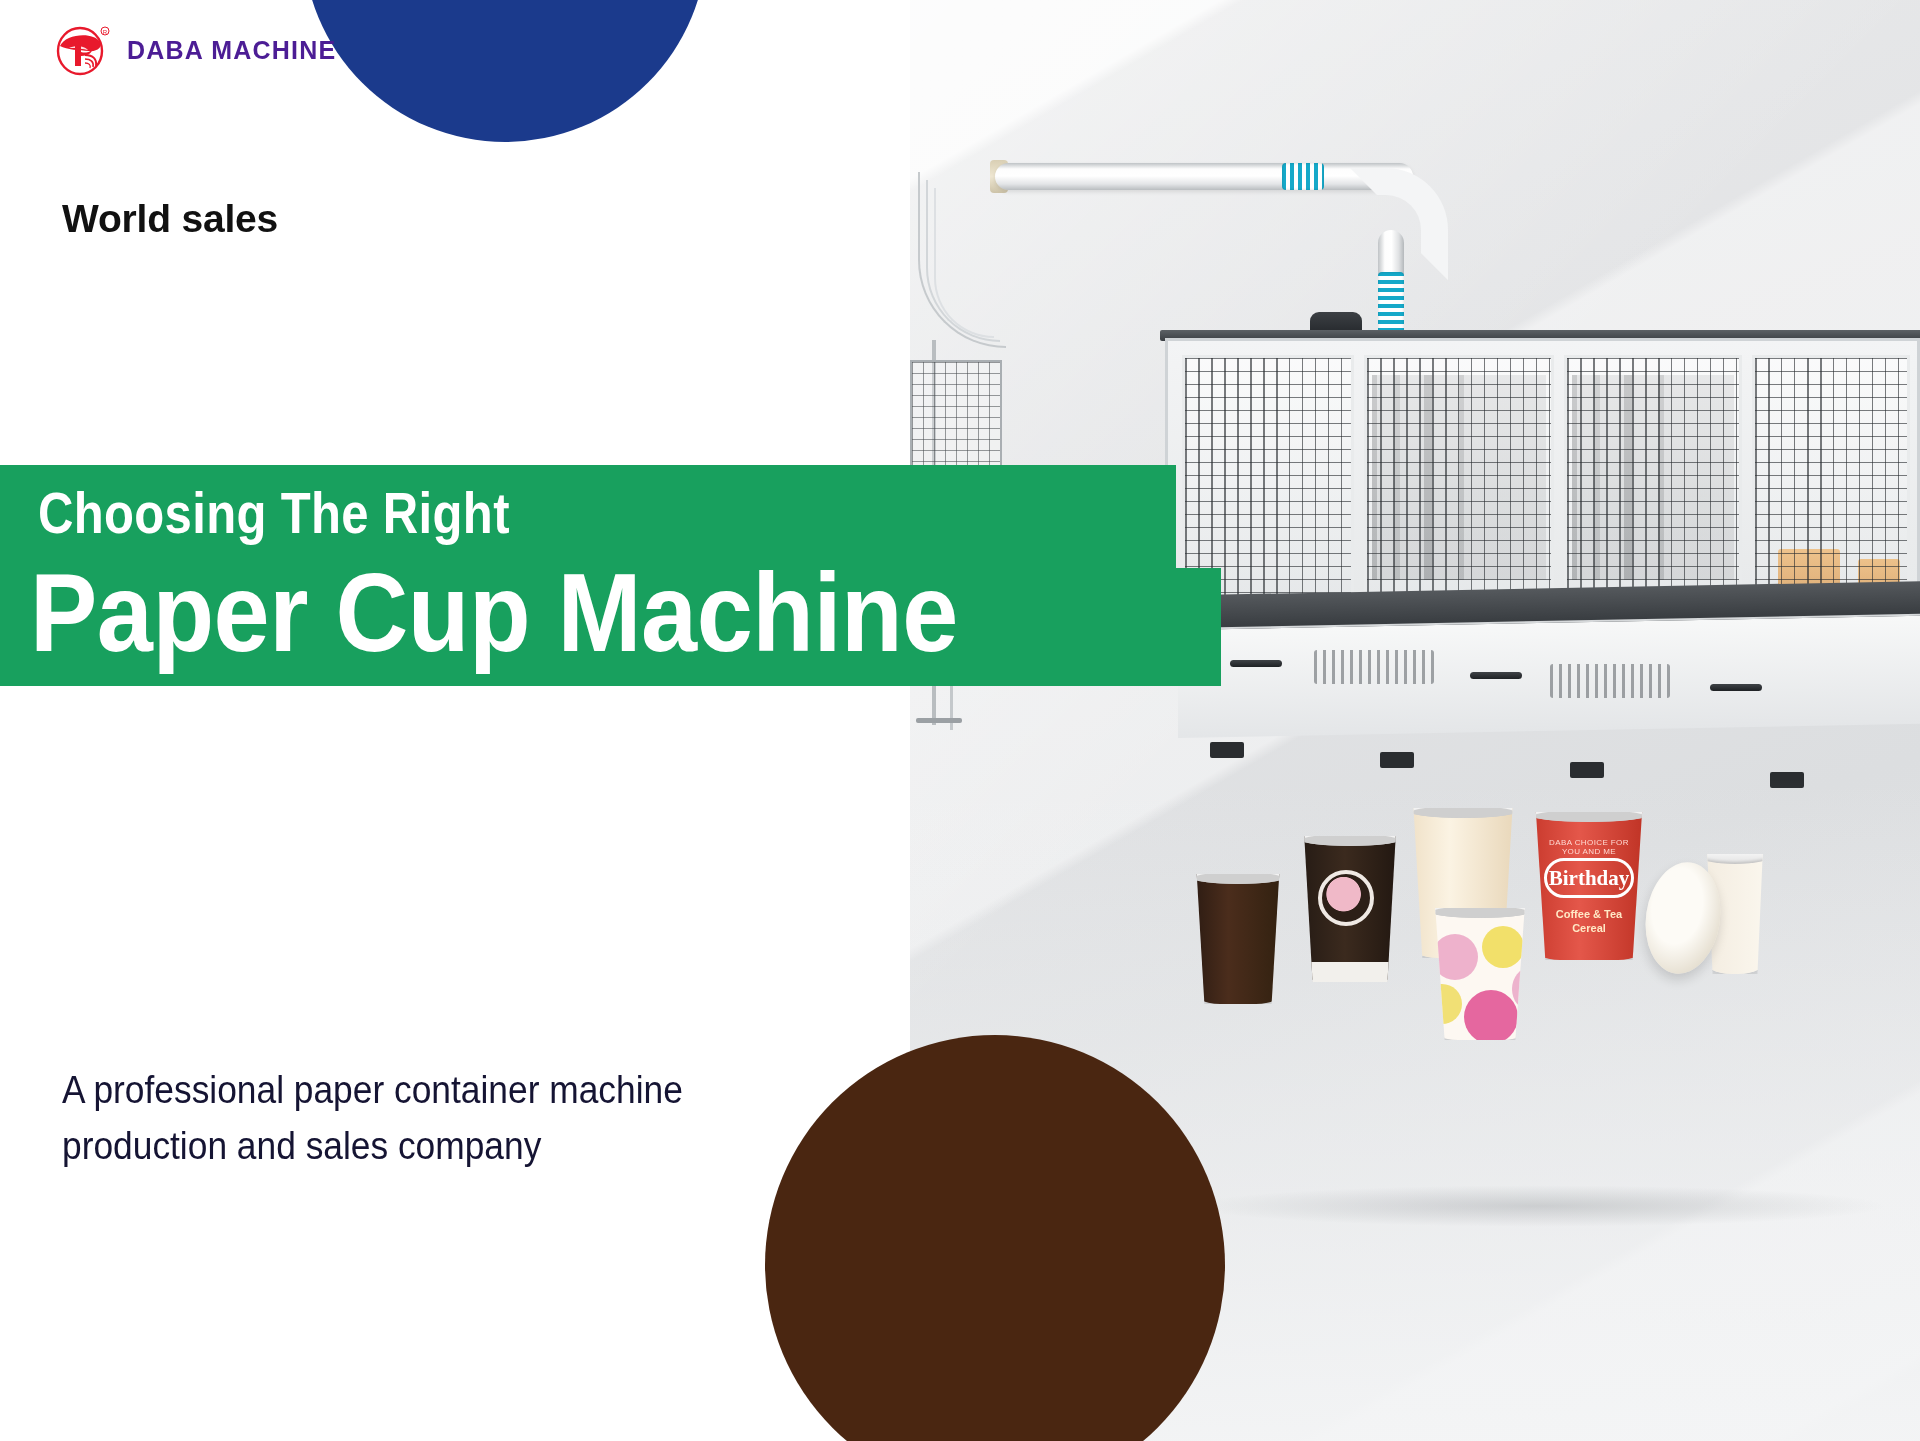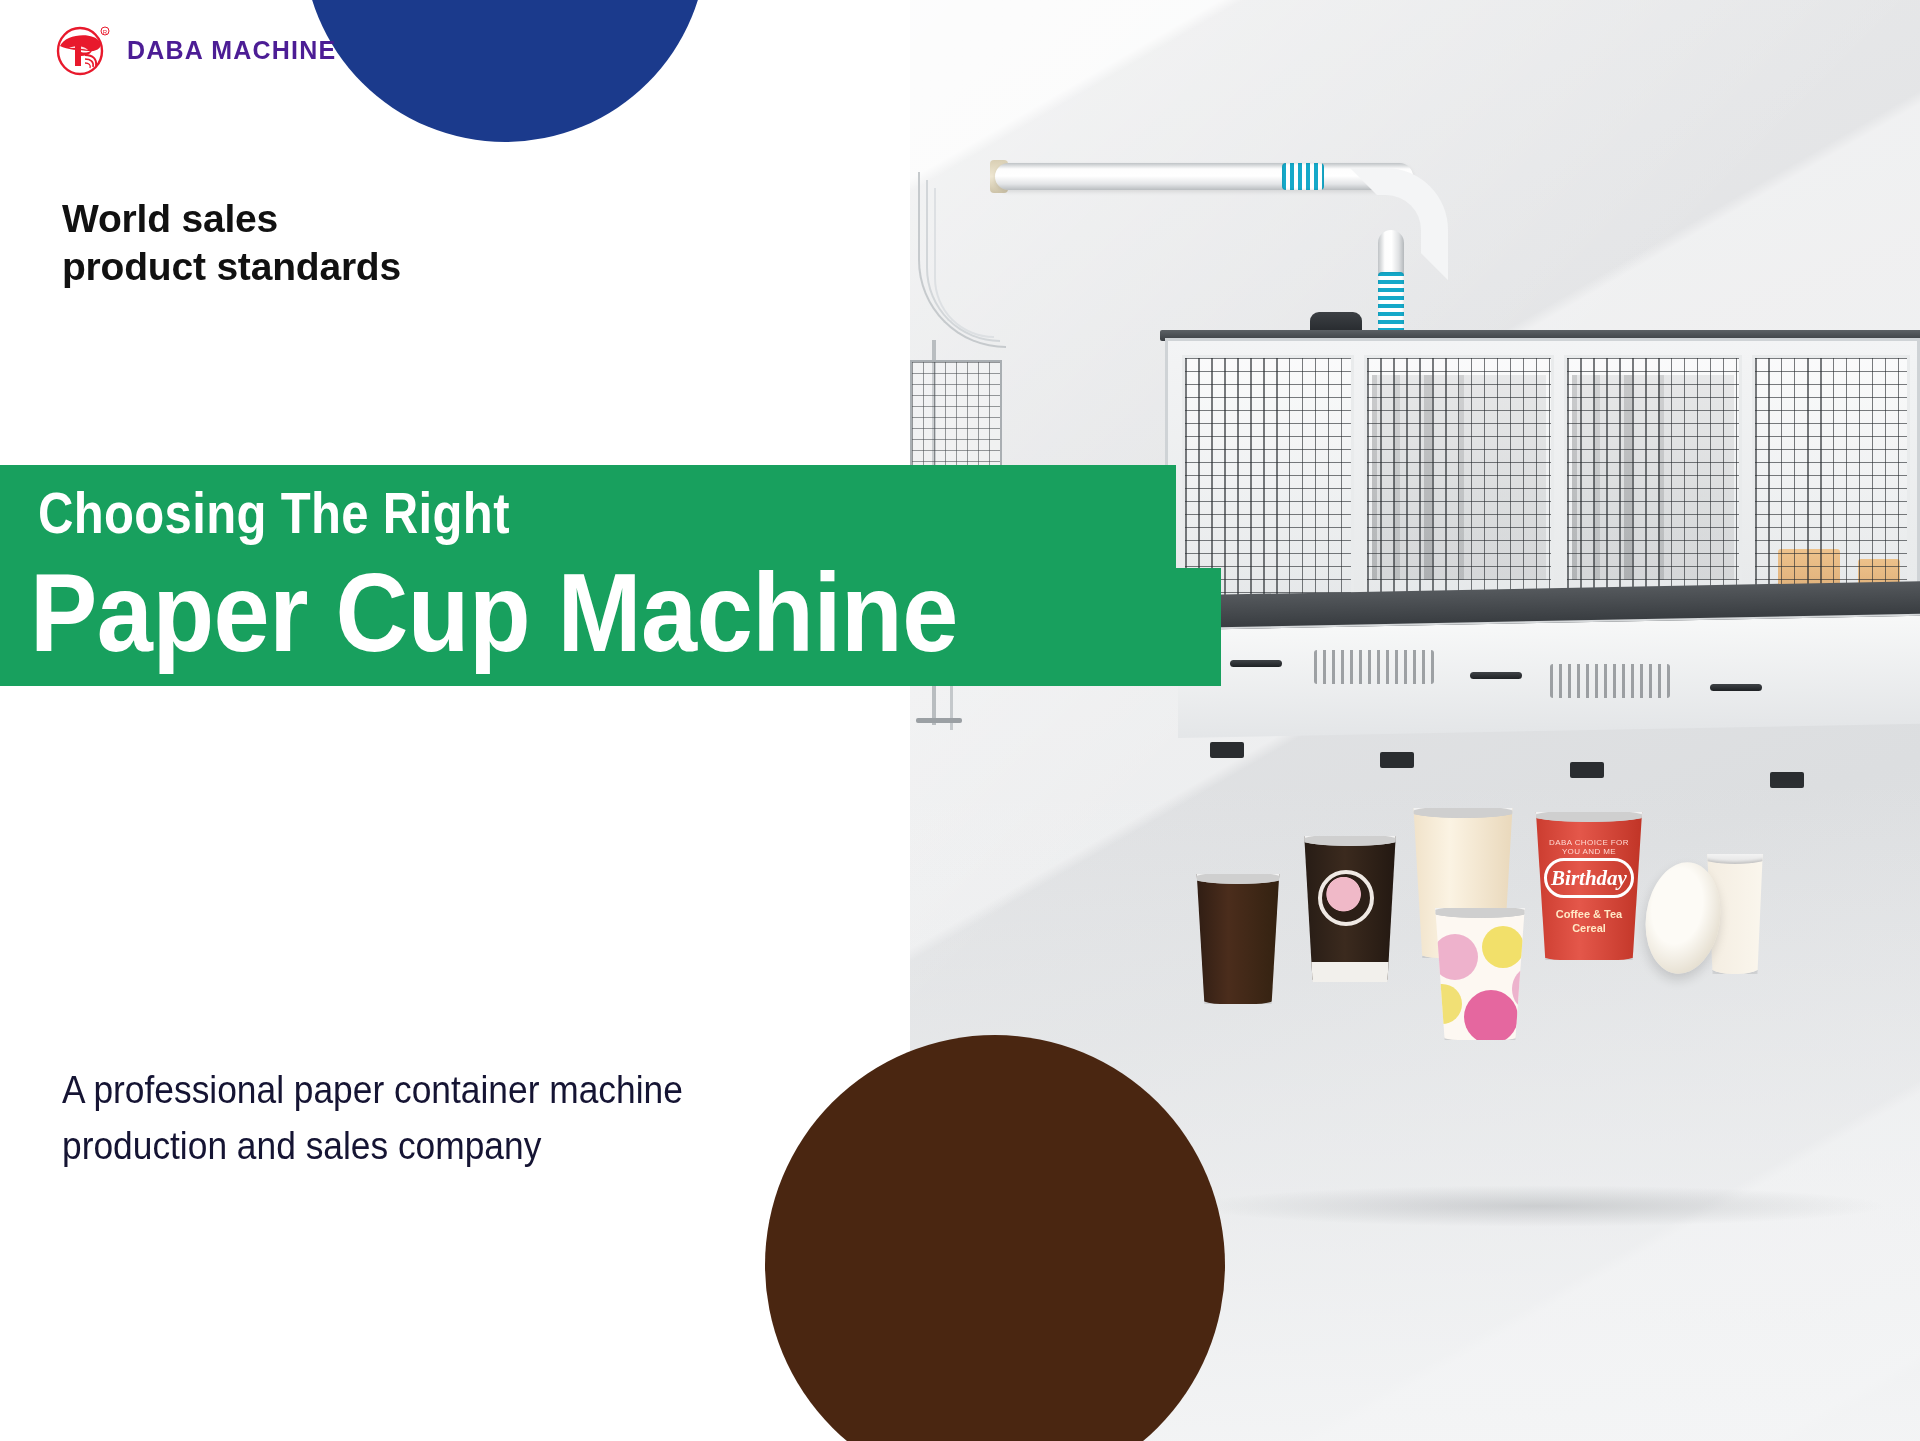--- a/index.html
+++ b/index.html
@@ -265,21 +265,21 @@
   }
   .cup-birthday {
     left:350px; top:12px; width:118px; height:148px;
     background:linear-gradient(to right,#c8392c 0%,#e4574a 42%,#bd3123 100%);
     clip-path:polygon(5% 0,95% 0,87% 100%,13% 100%);
   }
   .cup-birthday .bd-label {
     position:absolute; left:14px; top:46px; right:14px; height:40px;
     border:3px solid #fff; border-radius:20px;
     display:flex; align-items:center; justify-content:center;
-    color:#fff; font-size:21px; font-weight:700; font-style:italic;
+    color:#fff; font-size:21px; font-weight:700; 
     font-family:"Liberation Serif", serif;
   }
   .cup-birthday .bd-top {
     position:absolute; left:10px; right:10px; top:26px; text-align:center;
     color:#ffd9d2; font-size:8px; letter-spacing:.4px;
   }
   .cup-birthday .bd-bot {
     position:absolute; left:10px; right:10px; top:96px; text-align:center;
     color:#ffe9c6; font-size:11px; font-weight:700; line-height:1.25;
   }
@@ -429,21 +429,20 @@
         <path d="M30 41 C34 41, 36 43, 35 46" fill="none" stroke="#e8192c" stroke-width="1.3"></path>
         <circle cx="50" cy="9" r="4" fill="none" stroke="#e8192c" stroke-width="1"></circle>
         <text x="50" y="12" font-size="6" fill="#e8192c" text-anchor="middle" font-family="Liberation Sans, sans-serif">R</text>
       </svg>
     </span>
     <span class="logo-text">DABA MACHINE</span>
   </div>
 
   <div class="eyebrow">
     <div>World sales</div>
-    <div>product standards</div>
   </div>
 
   <div class="band band-top"></div>
   <div class="band band-bottom"></div>
   <div class="kicker">Choosing The Right</div>
   <div class="headline">Paper Cup Machine</div>
 
   <div class="body-copy">A professional paper container machine production and sales company</div>
 
 </div>

